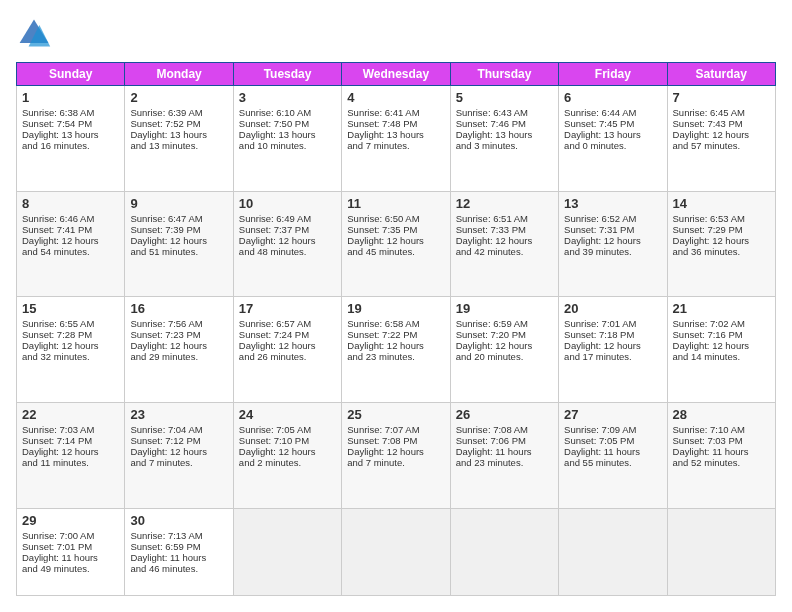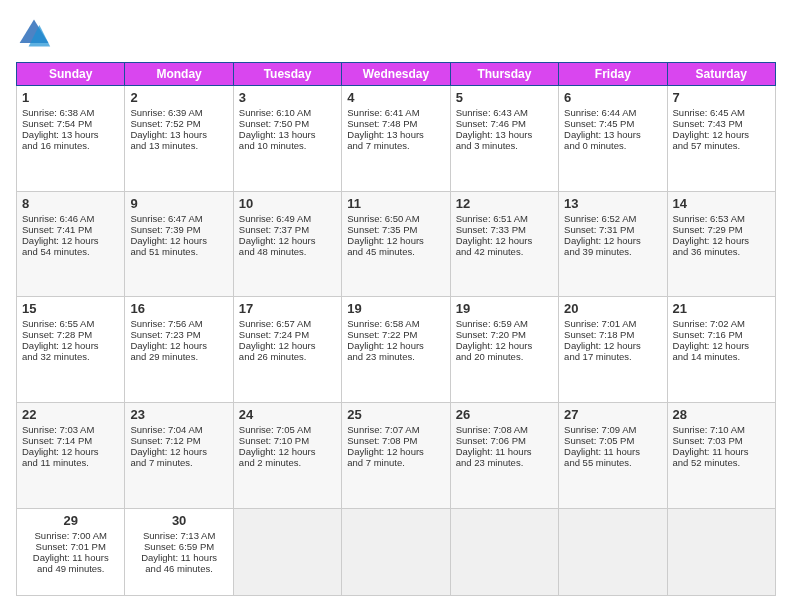--- a/index.html
+++ b/index.html
@@ -83,21 +83,20 @@
       font-weight: bold;
       color: #333;
       display: block;
       margin-bottom: 2px;
     }
     .empty {
       background: #f0f0f0 !important;
     }
     .last-row td {
       height: 70px;
-      text-align: center;
     }
   </style>
 </head>
 <body>
 
 <div class="page">
   <div class="header">
     <div class="logo">
       <svg class="logo-icon" viewBox="0 0 40 40">
         <polygon points="20,4 36,30 4,30" fill="#2e6dba" opacity="0.85"></polygon>

